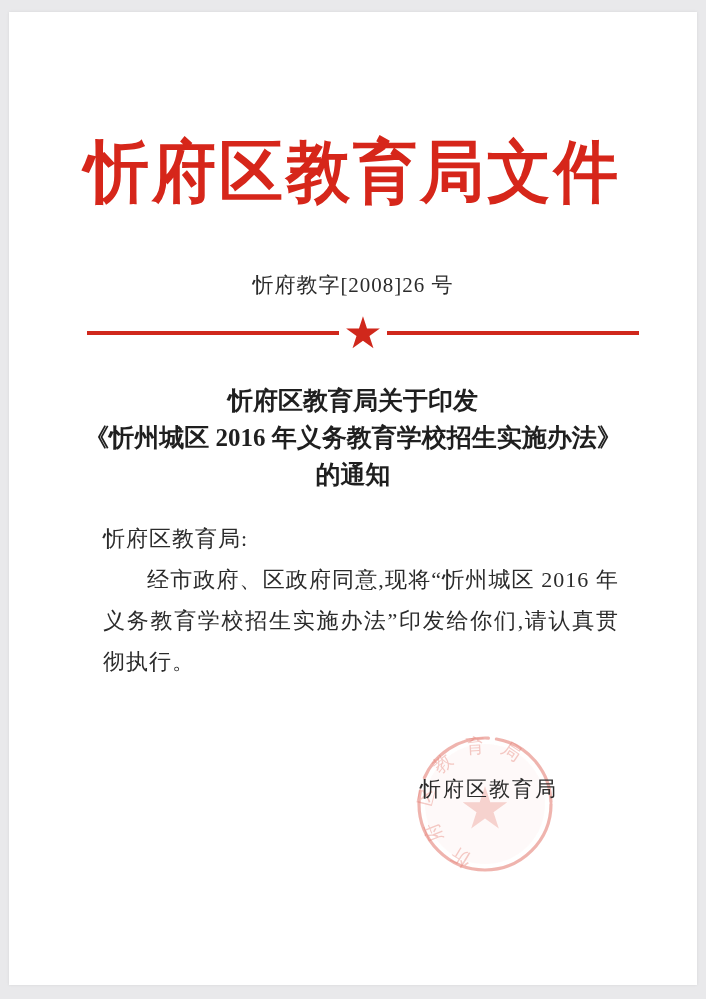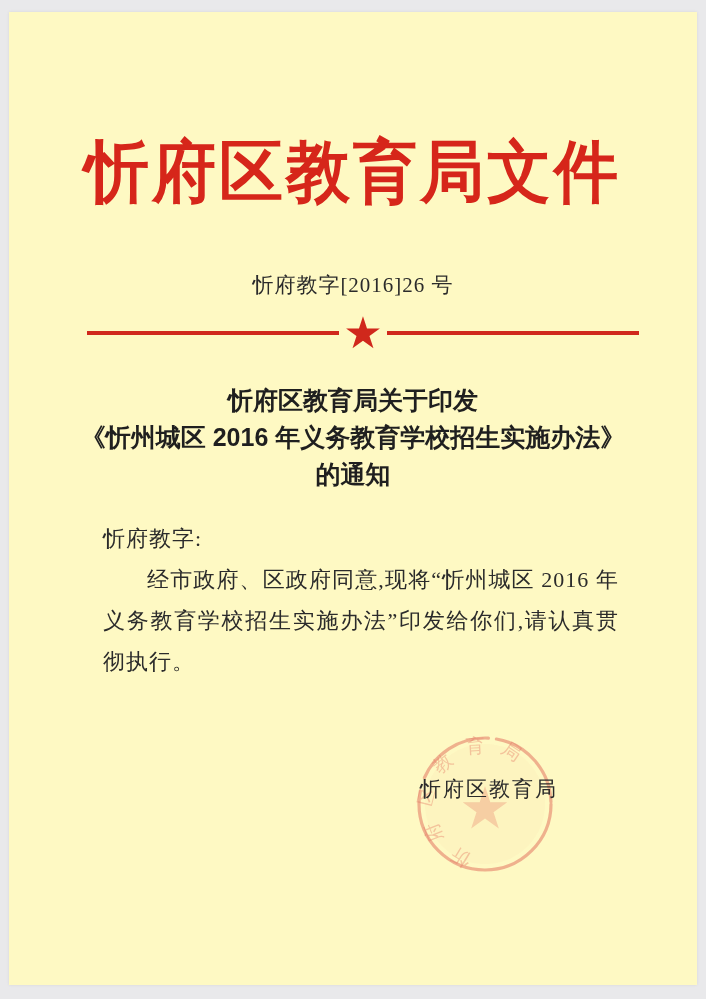--- a/index.html
+++ b/index.html
@@ -6,21 +6,21 @@
   html, body {
     width: 706px; height: 999px;
     font-family: "Liberation Serif", "DejaVu Serif", serif;
   }
   body { background: #e9e9eb; position: relative; overflow: hidden; }
 
   .paper {
     position: absolute;
     left: 9px; top: 12px;
     width: 688px; height: 973px;
-    background: #fef9c3;
+    background: #ffffff;
     box-shadow: 0 0 3px rgba(0,0,0,0.08);
     overflow: hidden;
   }
 
   
   .header-title {
     margin-top: 102px;
     text-align: center;
     font-size: 64px;
     line-height: 118px;
@@ -60,21 +60,21 @@
     font-family: "DejaVu Sans", sans-serif;
   }
 
   .subject {
     margin-top: 28px;
     text-align: center;
     font-size: 25px;
     line-height: 37px;
     font-weight: bold;
     color: #1f1f1f;
-    font-family: Liberation Sans, sans-serif;
+    font-family: Liberation Serif, serif;
   }
 
   .body-block {
     margin-top: 26px;
     padding: 0 78px 0 94px;
     font-size: 22px;
     color: #2b2b2b;
     font-family: "Liberation Serif", "DejaVu Serif", serif;
   }
   .salutation {
@@ -110,36 +110,36 @@
     opacity: 0.82;
   }
 </style>
 </head>
 <body>
 
 <div class="paper">
 
   <div class="header-title">忻府区教育局文件</div>
 
-  <div class="doc-number">忻府教字[2016]26 号</div>
+  <div class="doc-number">忻府教字[2008]26 号</div>
 
   <div class="divider">
     <div class="rule"></div>
     <span class="star">★</span>
     <div class="rule"></div>
   </div>
 
   <div class="subject">
     <div>忻府区教育局关于印发</div>
     <div>《忻州城区 2016 年义务教育学校招生实施办法》</div>
     <div>的通知</div>
   </div>
 
   <div class="body-block">
-    <div class="salutation">忻府教字:</div>
+    <div class="salutation">忻府区教育局:</div>
     <div class="paragraph">经市政府、区政府同意,现将“忻州城区 2016 年义务教育学校招生实施办法”印发给你们,请认真贯彻执行。</div>
   </div>
 
   <svg class="seal" viewBox="0 0 140 140" xmlns="http://www.w3.org/2000/svg">
     <defs>
       <path id="sealArc" d="M 70,122 A 52,52 0 1 1 70.01,122" fill="none"></path>
     </defs>
     <circle cx="70" cy="70" r="66" fill="none" stroke="rgba(221,90,76,0.55)" stroke-width="3.2" stroke-dasharray="220 14 80 8 90 2" stroke-linecap="round"></circle>
     <circle cx="70" cy="70" r="60" fill="rgba(235,120,105,0.05)"></circle>
     <text font-size="19" fill="rgba(221,90,76,0.38)" font-family="'Liberation Sans', sans-serif" letter-spacing="14">

